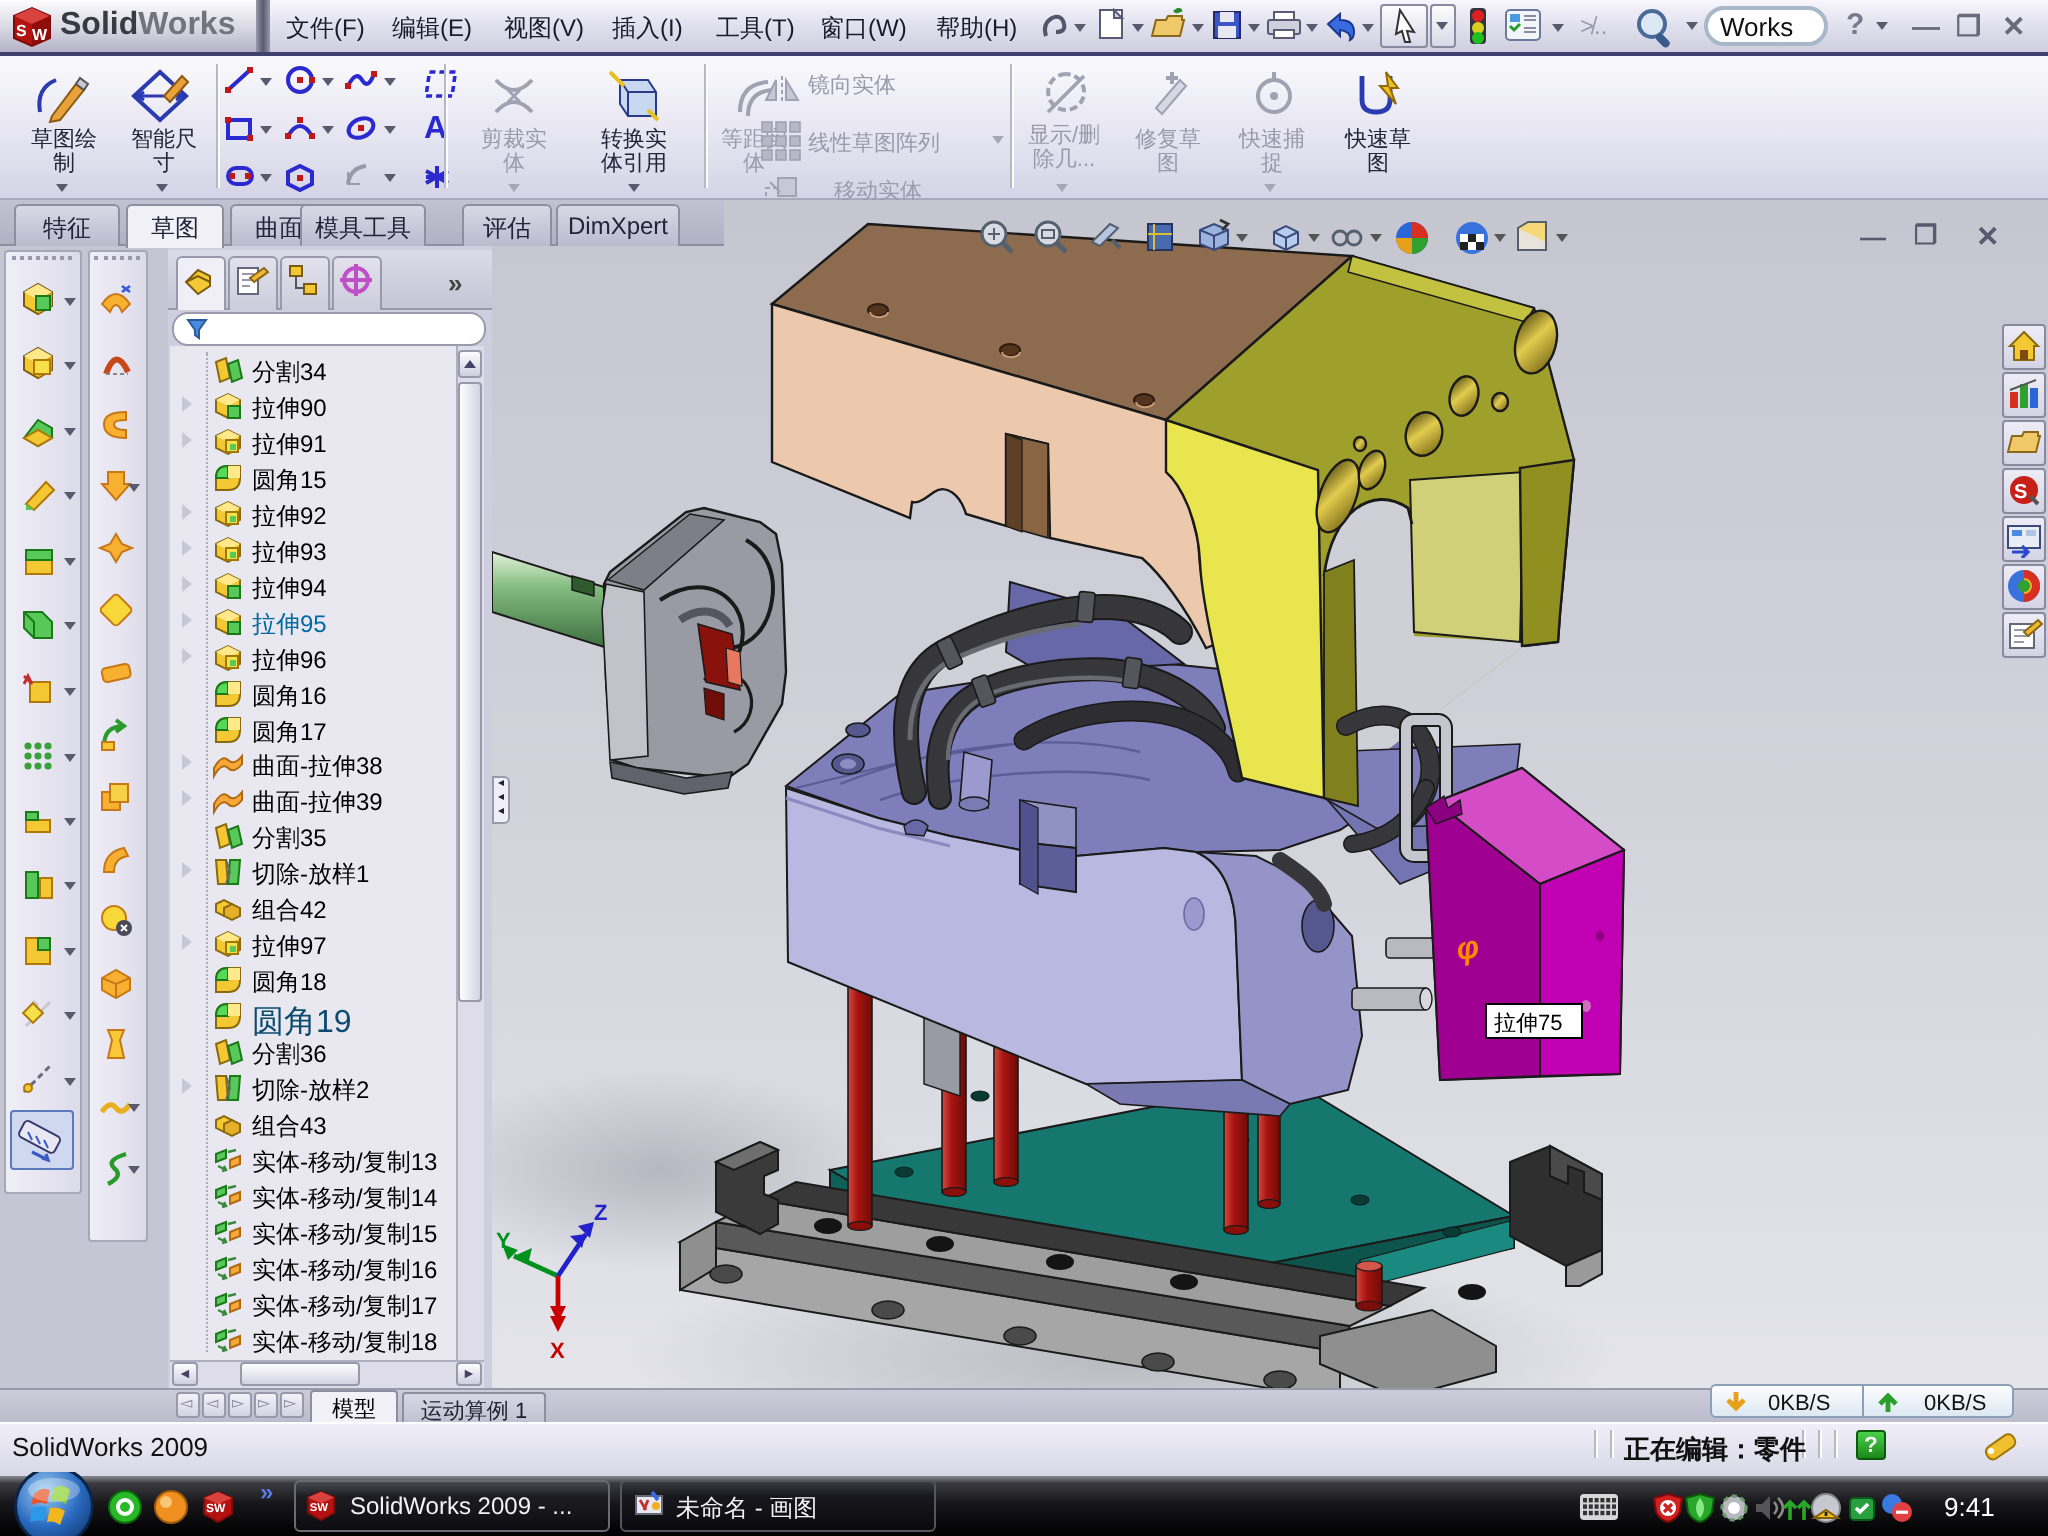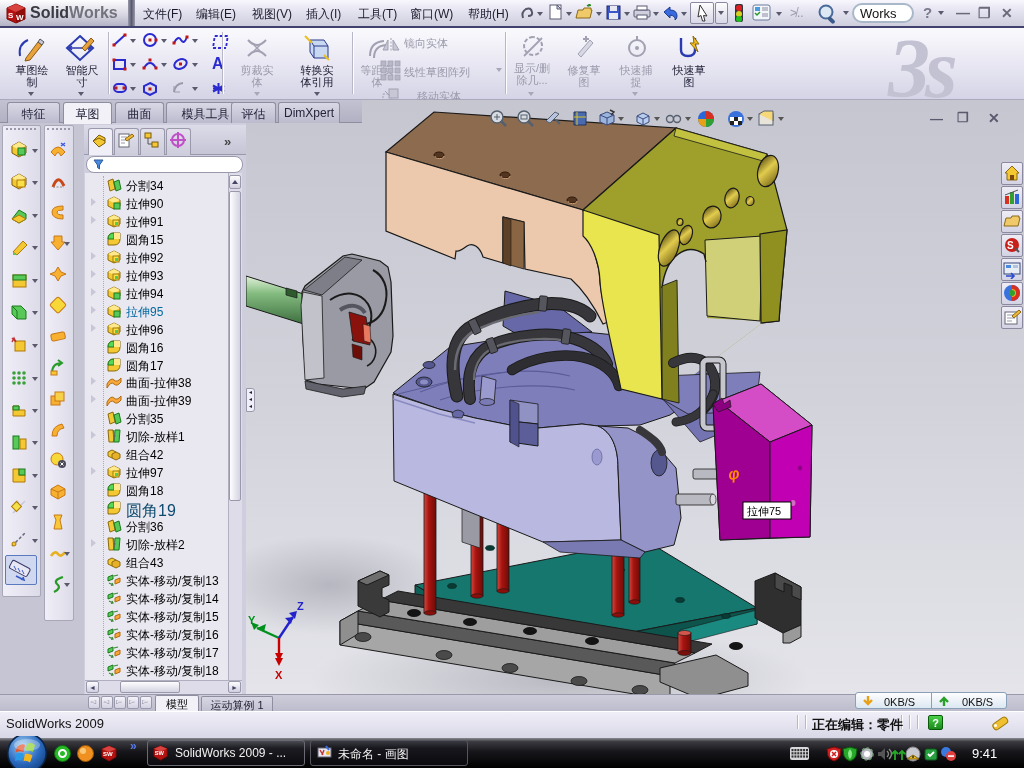--- a/index.html
+++ b/index.html
@@ -251,27 +251,26 @@
     </svg>
 <div class="tbtxt gray" style="left:610px;top:36px;width:52px">快速捕
 捉</div>
 <div class="dd gray abs" style="left:632px;top:64px"></div>
 <svg class="abs" style="left:676px;top:6px" width="28" height="28" viewBox="0 0 28 28">
       <path d="M5,4 L5,16 Q5,22 12,22 Q19,22 19,16 L19,4" fill="none" stroke="#2a3ab0" stroke-width="2.4"></path>
       <path d="M17,2 l6,8 l-4,0 l3,8 l-8,-9 l4,0 z" fill="#f0c020" stroke="#906a08"></path>
     </svg>
 <div class="tbtxt" style="left:662px;top:36px;width:54px">快速草
 图</div>
-<div id="watermark" class="abs">3s</div>
 </div>
 <div id="tabrow" class="abs">
 <div class="swtab" style="left:7px;width:53px">特征</div>
 <div class="swtab active" style="left:63px;width:49px">草图</div>
 <div class="swtab" style="left:115px;width:49px">曲面</div>
-<div class="swtab" style="left:166px;width:79px">模具工具</div>
+<div class="swtab" style="left:150px;width:63px">模具工具</div>
 <div class="swtab" style="left:231px;width:45px">评估</div>
 <div class="swtab" style="left:278px;width:62px">DimXpert</div>
 </div>
 <div class="abs" style="left:0;top:123px;width:84px;height:574px;background:#c6c5d4"></div>
 <div class="abs" style="left:2px;top:125px;width:39px;height:472px;background:linear-gradient(90deg,#f0eff8,#dcdbe8);border:1px solid #a8a7b8;border-radius:2px"></div>
 <div class="abs" style="left:44px;top:125px;width:30px;height:496px;background:linear-gradient(90deg,#f0eff8,#dcdbe8);border:1px solid #a8a7b8;border-radius:2px"></div>
 <div class="abs" style="left:6px;top:128px;width:30px;height:4px;border-top:2px dotted #9a99ac"></div>
 <div class="abs" style="left:47px;top:128px;width:23px;height:4px;border-top:2px dotted #9a99ac"></div>
 <svg class="abs" style="left:9px;top:140px" width="21" height="21" viewBox="0 0 21 21">
     <polygon points="3,6 10,2 17,6 17,13 10,17 3,13" fill="#f4c832" stroke="#7a5a10" stroke-width="1"></polygon>

